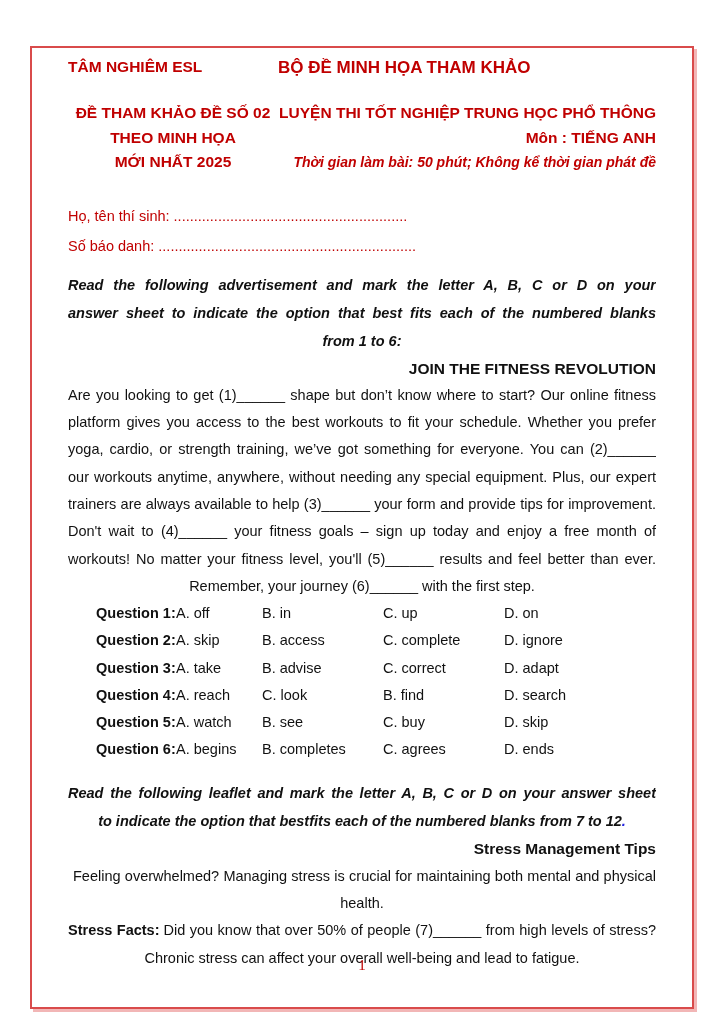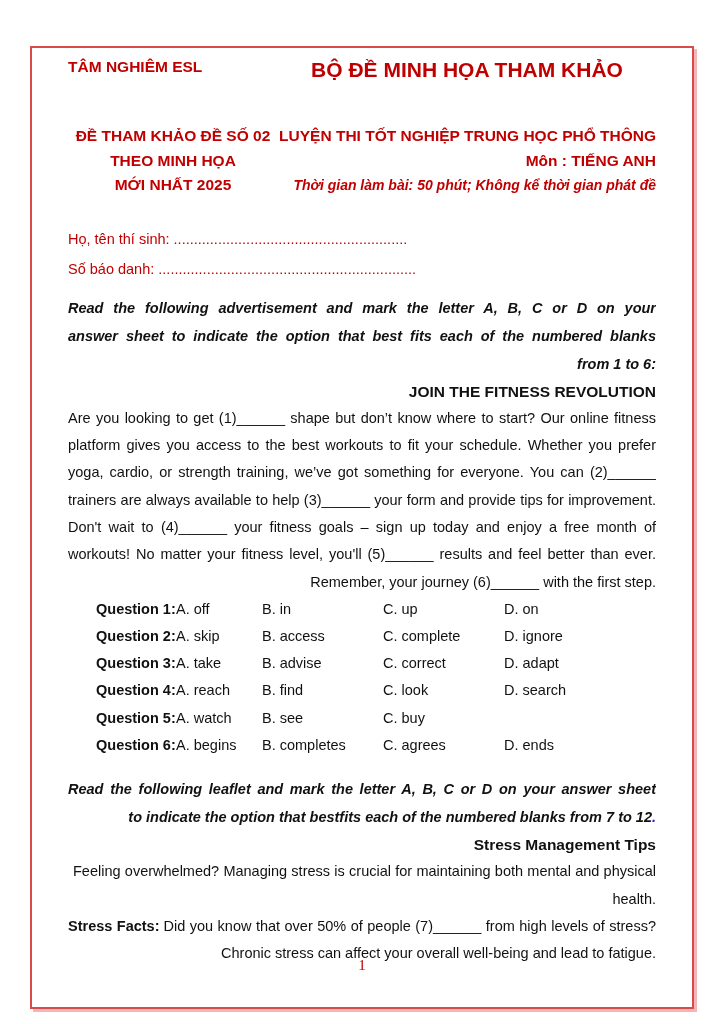--- a/index.html
+++ b/index.html
@@ -21,35 +21,35 @@
     box-shadow: 3px 3px 0 #f2b6b6;
     padding: 10px 36px 0 36px;
     background: #ffffff;
   }
   .red { color: #c00000; }
   .blue { color: #2323e0; }
 
   
   .hdr-row1 { display: flex; align-items: flex-start; }
   .hdr-row1 .l { width: 210px; font-weight: bold; font-size: 15.5px; }
-  .hdr-row1 .r { flex: 1; text-align: center; font-weight: bold; font-size: 21px; }
-  .hdr-row2 { display: flex; margin-top: 42px; }
+  .hdr-row1 .r { flex: 1; text-align: left; font-weight: bold; font-size: 17px; }
+  .hdr-row2 { display: flex; margin-top: 23px; }
   .hdr-row2 .l { width: 210px; text-align: center; font-weight: bold; font-size: 15.5px; line-height: 24.5px; }
   .hdr-row2 .r { flex: 1; text-align: right; font-weight: bold; font-size: 15.5px; line-height: 24.5px; }
   .hdr-row2 .r .time { font-size: 14px; font-style: italic; }
 
   
   .student { margin-top: 26px; font-size: 14.5px; line-height: 30px; }
 
   
   .instr { margin-top: 10px; font-weight: bold; font-style: italic; font-size: 14.5px; line-height: 28px; }
   .body-par { font-size: 14.5px; line-height: 27.3px; }
   .jl { text-align: justify; text-align-last: justify; height: 27.3px; overflow: hidden; }
   .instr .jl { height: 28px; }
-  .ll { text-align: right; }
+  .ll { text-align: center; }
   .center-title { text-align: right; font-weight: bold; font-size: 15.5px; line-height: 27.3px; }
   .indent1 { padding-left: 5px; }
   .b { font-weight: bold; }
   .b-label { margin-right: 4px; margin-top: 12px; }
 
   
   .qrow { display: grid; grid-template-columns: 80px 86px 121px 121px 1fr; font-size: 14.5px; line-height: 27.2px; margin-left: 28px; }
   .qrow .qlab { font-weight: bold; }
 
   .sect2-instr { margin-top: 16px; }
@@ -96,20 +96,21 @@
       <div class="jl">Read the following advertisement and mark the letter A, B, C or D on your</div>
       <div class="jl">answer sheet to indicate the option that best fits each of the numbered blanks</div>
       <div class="ll">from 1 to 6:</div>
     </div>
 
     <div class="center-title">JOIN THE FITNESS REVOLUTION</div>
     <div class="body-par">
       <div class="jl">Are you looking to get (1)______ shape but don’t know where to start? Our online fitness</div>
       <div class="jl">platform gives you access to the best workouts to fit your schedule. Whether you prefer</div>
       <div class="jl">yoga, cardio, or strength training, we’ve got something for everyone. You can (2)______</div>
+      <div class="jl">our workouts anytime, anywhere, without needing any special equipment. Plus, our expert</div>
       <div class="jl">trainers are always available to help (3)______ your form and provide tips for improvement.</div>
       <div class="jl">Don't wait to (4)______ your fitness goals – sign up today and enjoy a free month of</div>
       <div class="jl">workouts! No matter your fitness level, you'll (5)______ results and feel better than ever.</div>
       <div class="ll">Remember, your journey (6)______ with the first step.</div>
     </div>
 
     <div>
       <div class="qrow">
         <span class="qlab">Question 1:</span>
         <span>A. off</span>
@@ -127,29 +128,30 @@
       <div class="qrow">
         <span class="qlab">Question 3:</span>
         <span>A. take</span>
         <span>B. advise</span>
         <span>C. correct</span>
         <span>D. adapt</span>
       </div>
       <div class="qrow">
         <span class="qlab">Question 4:</span>
         <span>A. reach</span>
+        <span>C. look</span>
         <span>B. find</span>
-        <span>C. look</span>
         <span>D. search</span>
       </div>
       <div class="qrow">
         <span class="qlab">Question 5:</span>
         <span>A. watch</span>
         <span>B. see</span>
         <span>C. buy</span>
+        <span>D. skip</span>
       </div>
       <div class="qrow">
         <span class="qlab">Question 6:</span>
         <span>A. begins</span>
         <span>B. completes</span>
         <span>C. agrees</span>
         <span>D. ends</span>
       </div>
     </div>
 

